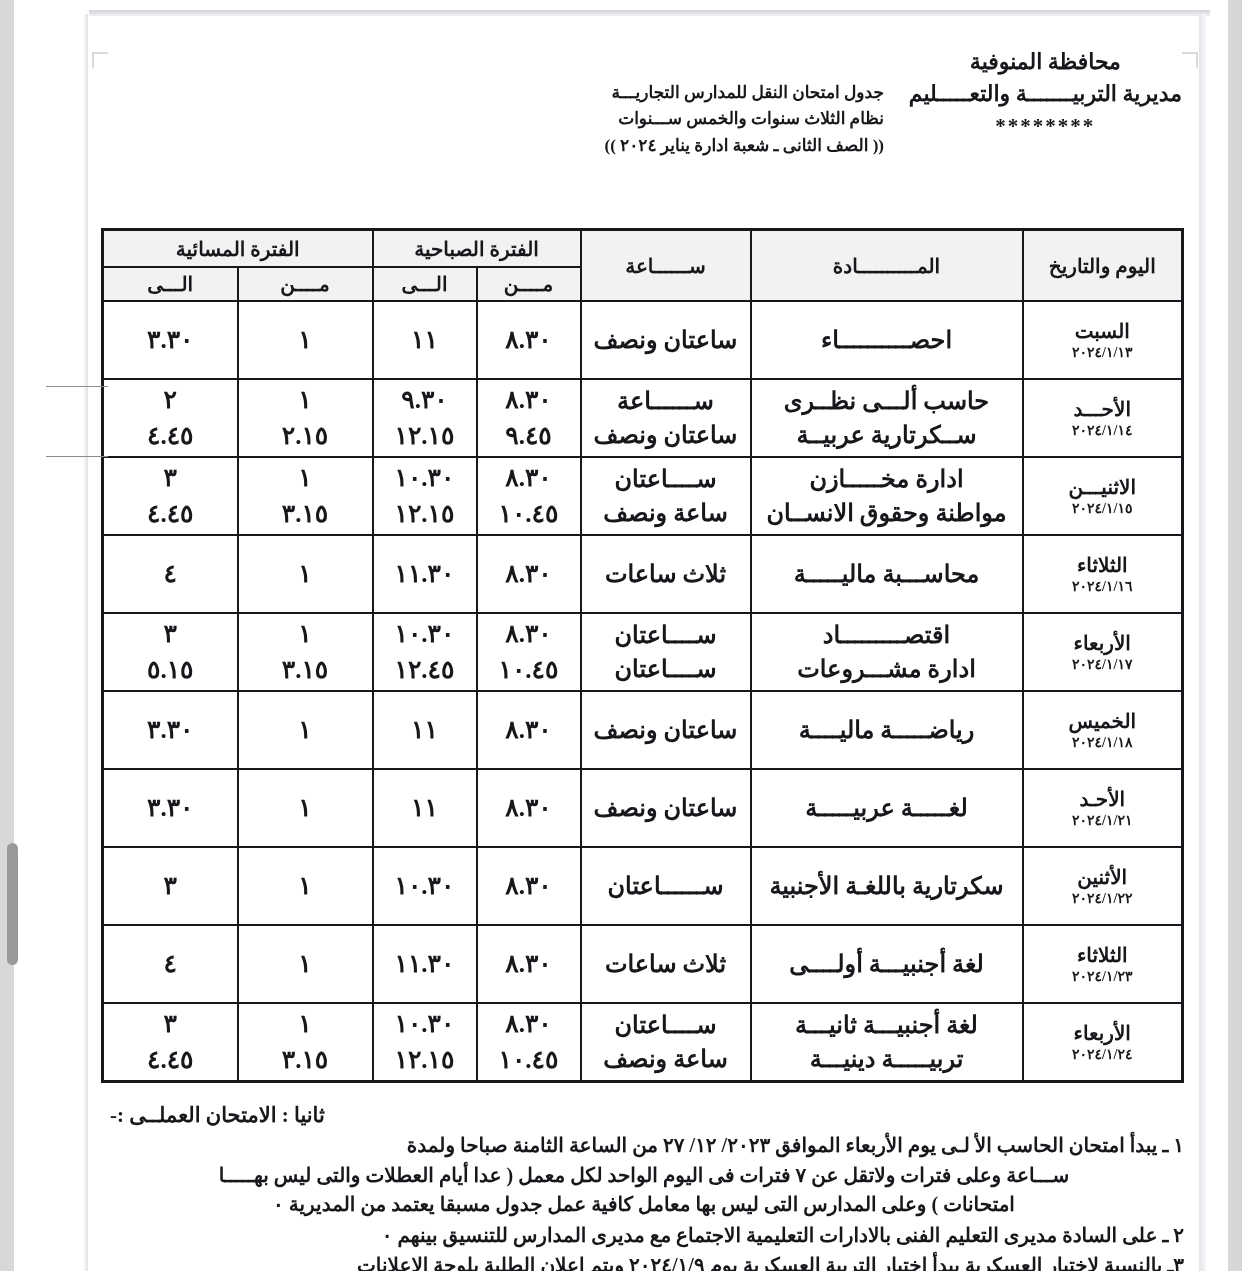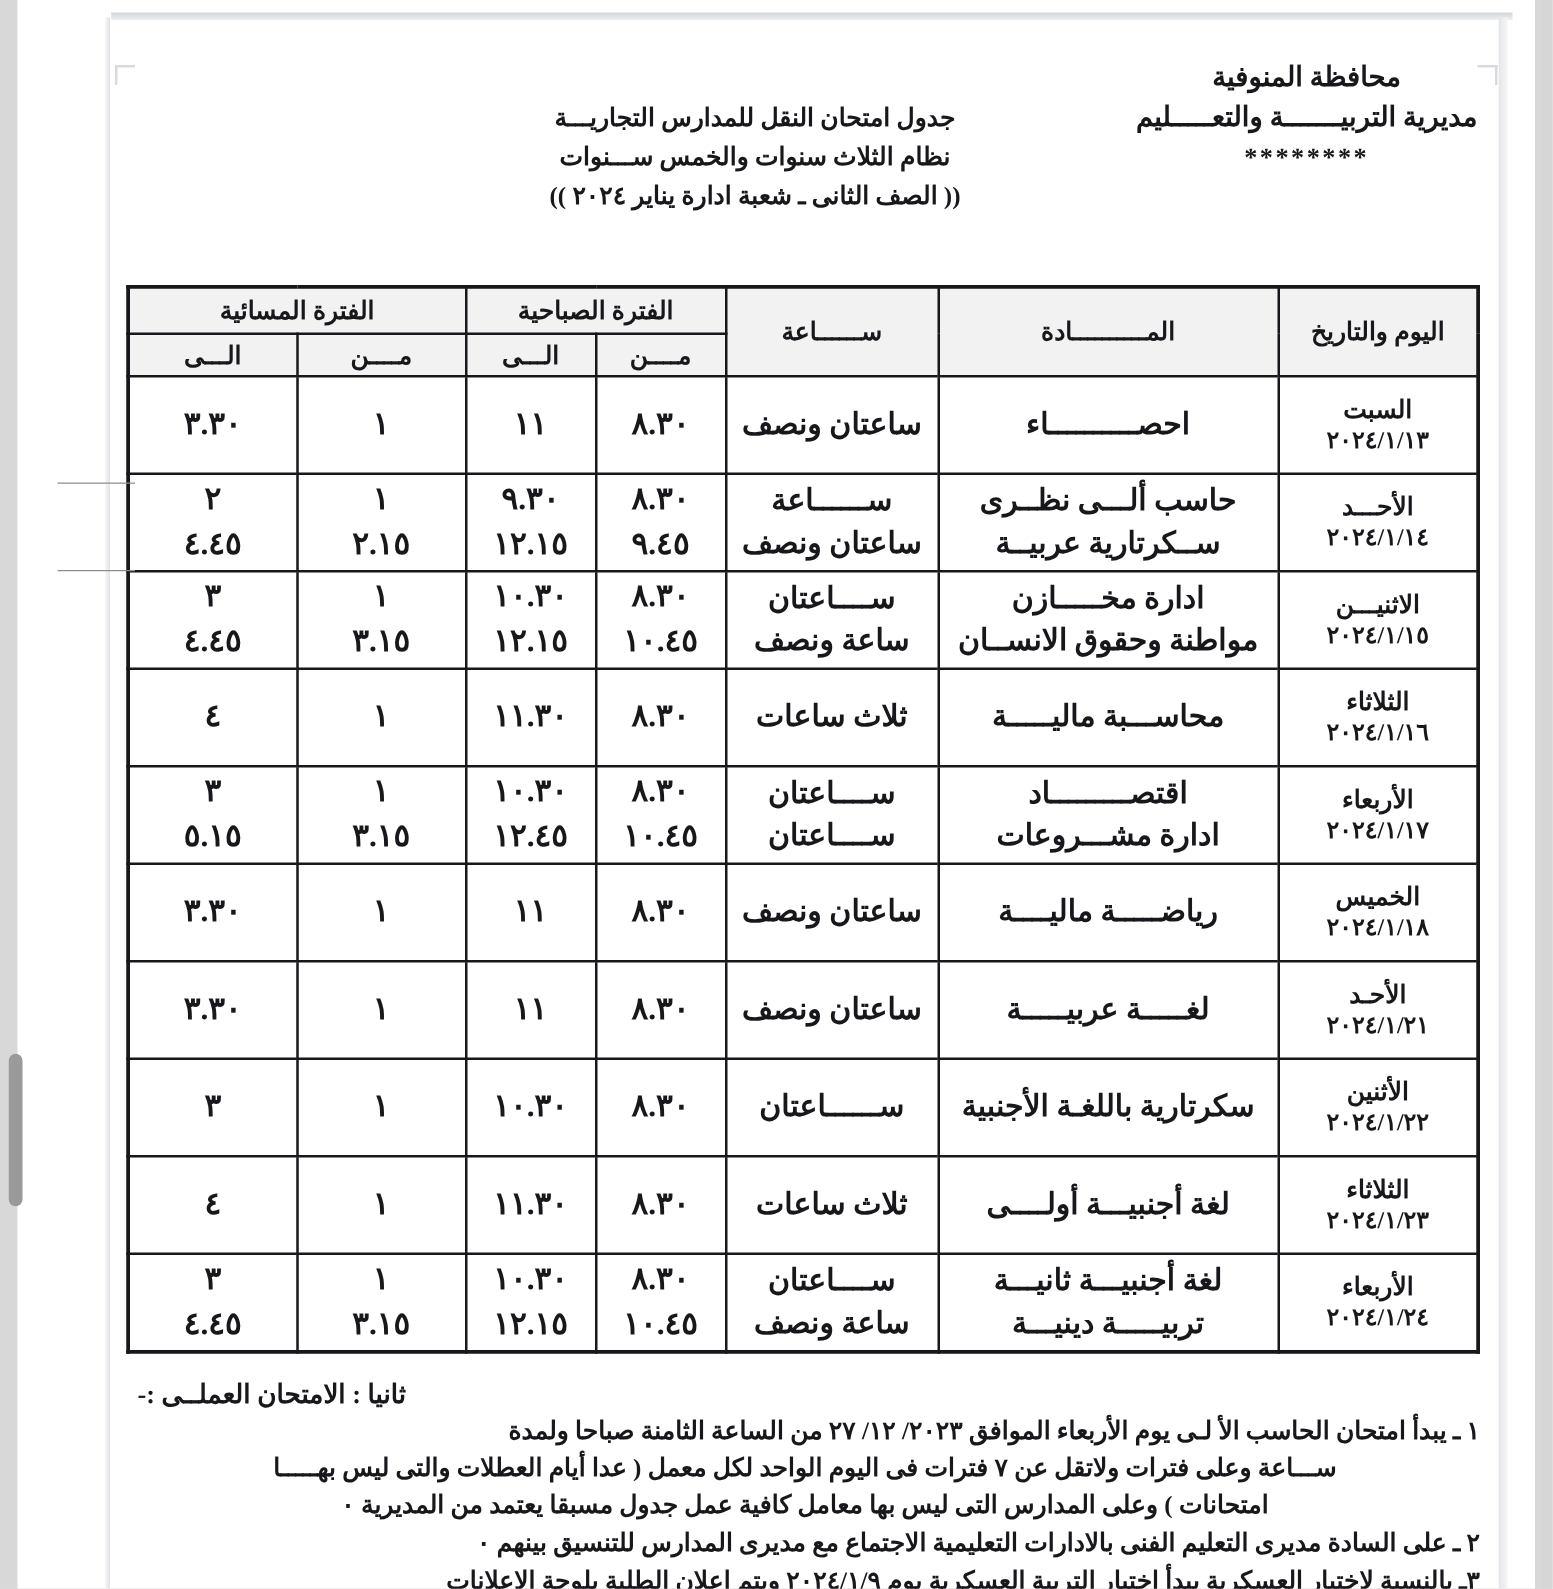--- a/index.html
+++ b/index.html
@@ -109,23 +109,22 @@
   .first-label {
     margin-top: 7px;
     font-size: 21.5px;
   }
 
   .title-block {
     position: absolute;
     right: 300px;
     top: 80px;
     width: 560px;
-    text-align: center;
     font-weight: bold;
-    font-size: 20px;
+    font-size: 17px;
     line-height: 1.55;
     color: #17171c;
   }
   .title-block .tline { white-space: nowrap; }
 
   
   table.sched {
     border-collapse: collapse;
     table-layout: fixed;
     width: 1080px;
@@ -157,21 +156,21 @@
   col.c-mto   { width: 104px; }
   col.c-efrom { width: 135px; }
   col.c-eto   { width: 135px; }
 
   td.day {
     font-size: 20px;
     line-height: 1.3;
     padding: 2px 0;
   }
   td.day .dname { display: block; }
-  td.day .ddate { display: block; font-size: 19px; }
+  td.day .ddate { display: block; font-size: 14px; }
 
   td.subj, td.dur {
     font-size: 24px;
     line-height: 1.42;
     padding: 0 10px;
   }
   td.subj .ln, td.dur .ln { display: block; white-space: nowrap; }
   td.subj { text-align: center; }
   td.dur  { text-align: center; }
 

